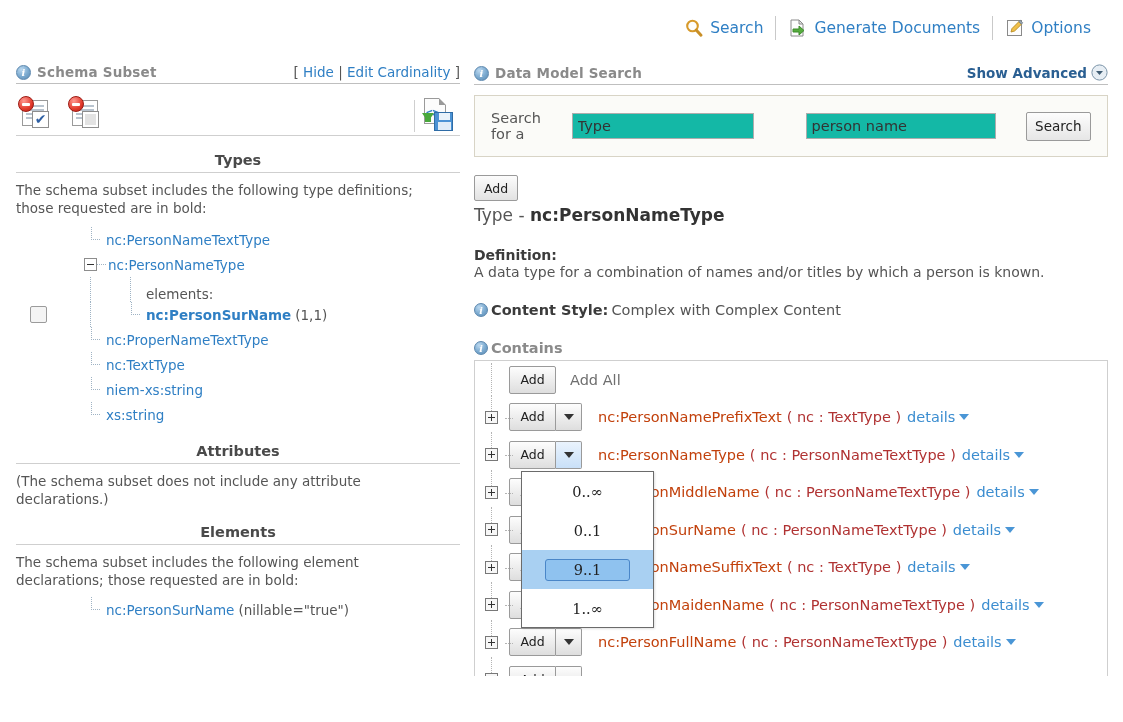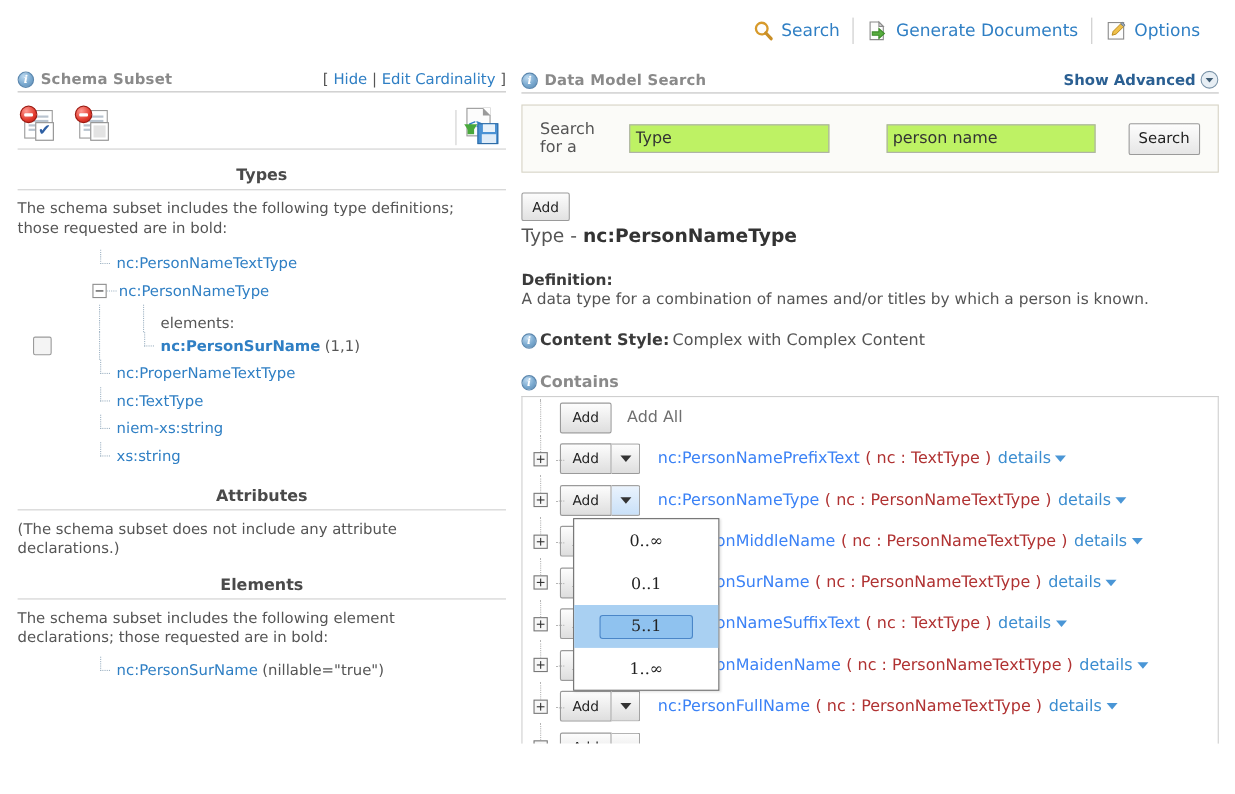--- a/index.html
+++ b/index.html
@@ -183,21 +183,21 @@
   }
 
   
   .search-card {
     border: 1px solid #d8d4c6; background: #fbfbf8;
     margin-top: 10px; padding: 14px 16px; height: 62px;
     display: flex; align-items: center; gap: 12px;
   }
   .search-card .lbl { font-size: 14.5px; color: #555; }
   .tfield {
-    border: 1px solid #adadad; background: #bef264; height: 26px;
+    border: 1px solid #adadad; background: #14b8a6; height: 26px;
     font-size: 14.5px; color: #333; padding: 0 5px; line-height: 24px;
     font-family: "DejaVu Sans","Liberation Sans",sans-serif;
   }
   .tfield.type { width: 182px; }
   .tfield.kw   { width: 190px; margin-left: 40px; }
   .btn {
     border: 1px solid #9a9a9a; border-radius: 2px;
     background: linear-gradient(#fdfdfd, #e6e6e6);
     font-size: 13.5px; color: #222; cursor: pointer;
     font-family: "DejaVu Sans","Liberation Sans",sans-serif;
@@ -273,21 +273,21 @@
     border-top:6px solid #333;
   }
   .solo {
     height: 28px; width: 47px; border: 1px solid #9a9a9a; border-radius: 2px;
     background: linear-gradient(#fdfdfd,#dedede);
     font-size: 12.5px; color: #222; cursor: pointer; line-height: 26px; text-align:center;
     flex: 0 0 auto;
   }
   .addall { margin-left: 14px; font-size: 14.5px; color: #6f6f6f; cursor: pointer; }
 
-  .ename { margin-left: 16px; color: #3b82f6; font-size: 14.5px; cursor: pointer; white-space: nowrap; }
+  .ename { margin-left: 16px; color: #c2410c; font-size: 14.5px; cursor: pointer; white-space: nowrap; }
   .etype { color: #b03232; font-size: 14.5px; margin-left: 5px; white-space: nowrap; }
   .edetails { color: #3b8dd0; font-size: 14.5px; margin-left: 6px; cursor: pointer; }
   .dcaret {
     display:inline-block; width:0;height:0; margin-left: 4px;
     border-left:5px solid transparent; border-right:5px solid transparent;
     border-top:6px solid #4a96d6; vertical-align: middle;
   }
 
   
   .card-menu {
@@ -656,21 +656,21 @@
       </div>
 
       <div class="card-menu">
         <div class="card-item">
           <span>0..∞</span>
         </div>
         <div class="card-item">
           <span>0..1</span>
         </div>
         <div class="card-item sel">
-          <span>5..1</span>
+          <span>9..1</span>
         </div>
         <div class="card-item">
           <span>1..∞</span>
         </div>
       </div>
 
     </div>
   </div>
 
 </div>

